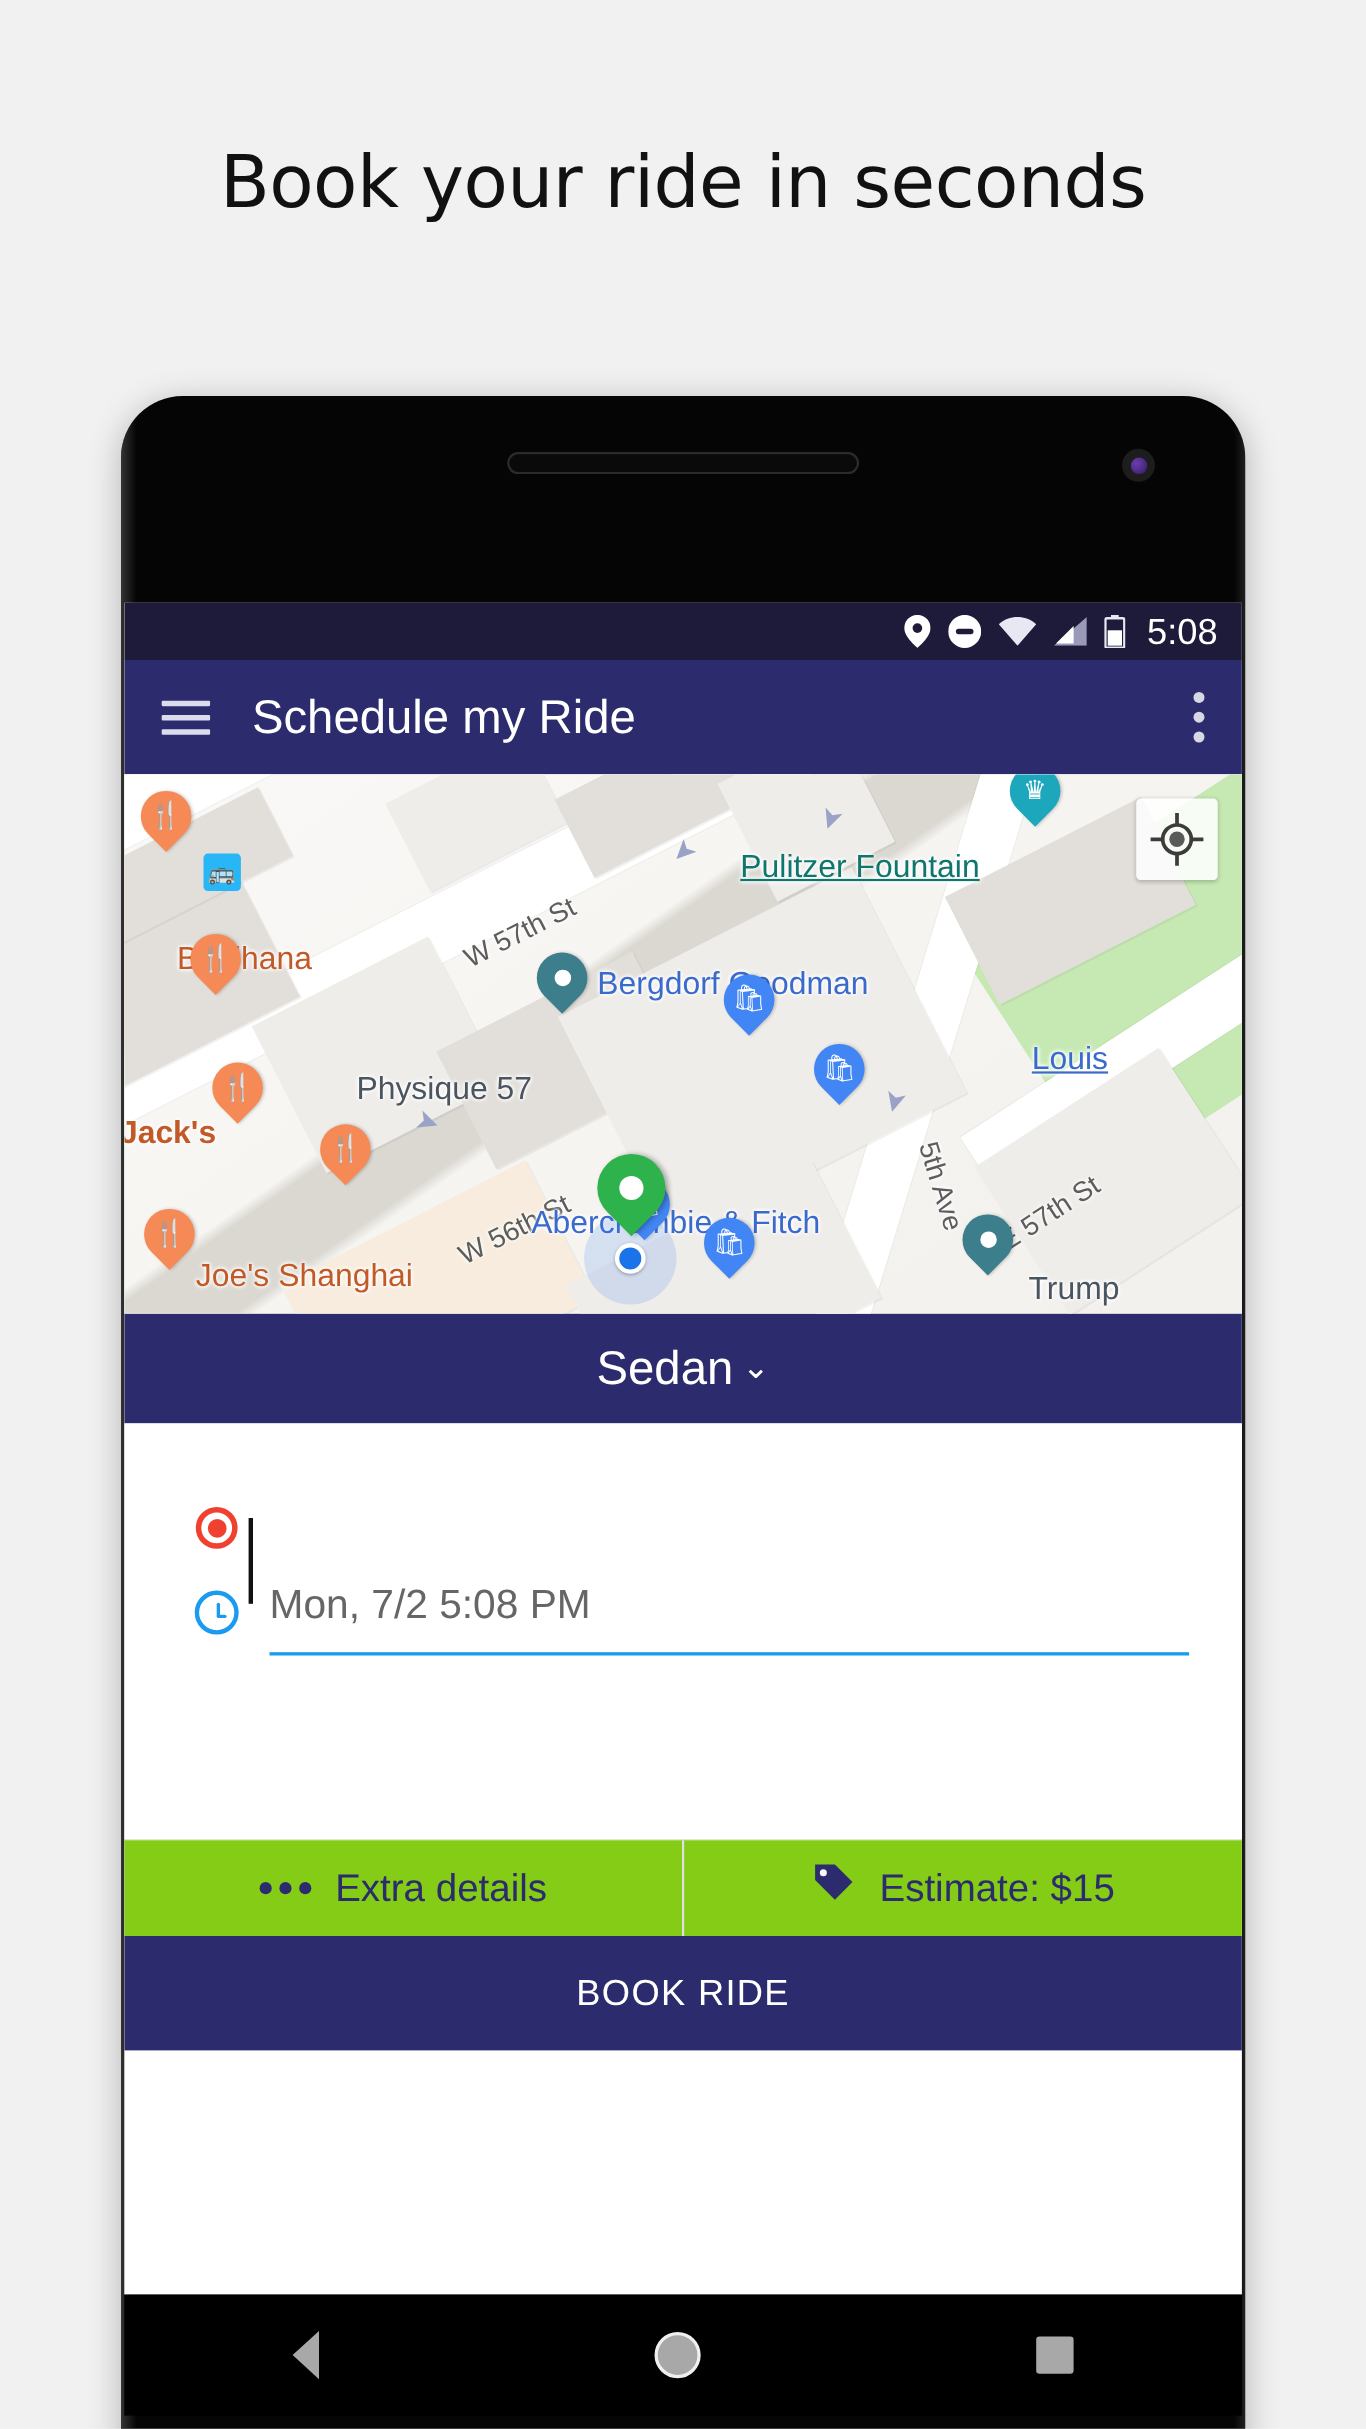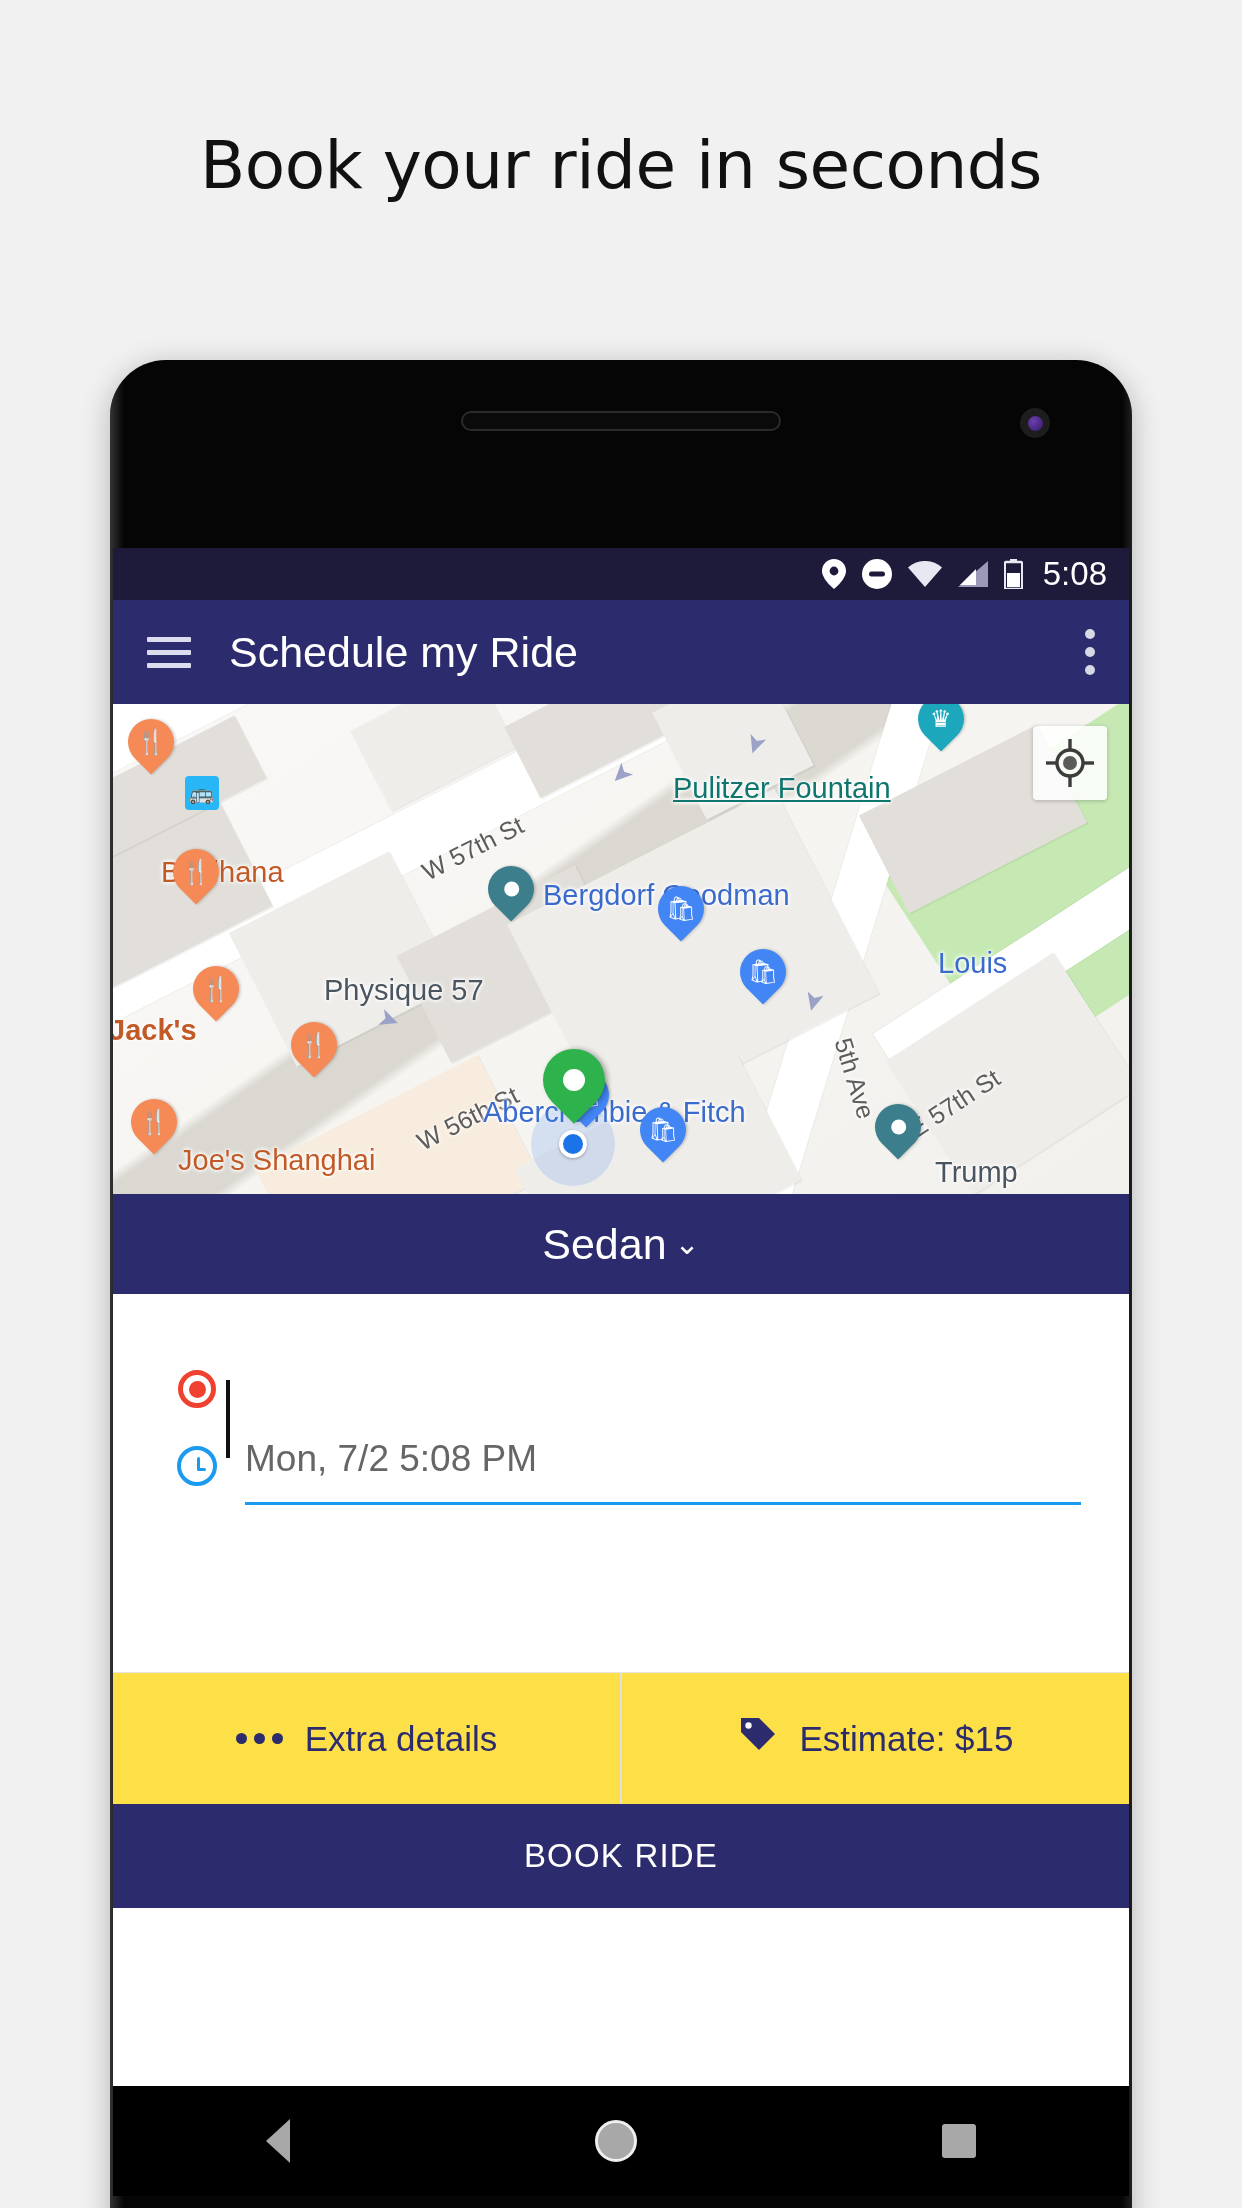--- a/index.html
+++ b/index.html
@@ -223,21 +223,21 @@
     font-family:"Liberation Sans", sans-serif;
   }
   .underline { height:3px; background:#1a9bf0; margin-top:22px; }
 
   .connector {
     position:absolute; left:113px; width:4px; background:#111;
   }
 
   
   .actions {
-    display:flex; height:132px; background:#fde047;
+    display:flex; height:88px; background:#84cc16;
     border-top:1px solid #e6e6e6;
     justify-content:space-between;
   }
   .action {
     flex:1; display:flex; align-items:center; justify-content:center; gap:22px;
     color:#2b2b6d; font-size:35px; cursor:pointer;
   }
   .action + .action { border-left:2px solid #e0e0e0; }
   .dots3 { display:flex; gap:7px; }
   .dots3 i { width:11px; height:11px; border-radius:50%; background:#2b2b6d; display:block; }
@@ -352,21 +352,21 @@
       <div class="bldg dark" style="left:760px;top:60px;width:200px;height:110px;transform:rotate(-27deg);"></div>
       <div class="bldg" style="left:800px;top:290px;width:200px;height:160px;transform:rotate(-33deg);"></div>
 
       <div class="map-label lbl-street" style="left:305px;top:130px;transform:rotate(-27deg);">W 57th St</div>
       <div class="map-label lbl-street" style="left:300px;top:400px;transform:rotate(-27deg);">W 56th St</div>
       <div class="map-label lbl-street" style="left:700px;top:360px;transform:rotate(73deg);">5th Ave</div>
       <div class="map-label lbl-street" style="left:790px;top:385px;transform:rotate(-33deg);">E 57th St</div>
 
       <div class="map-label lbl-park" style="left:560px;top:68px;">Pulitzer Fountain</div>
       <div class="map-label lbl-shop" style="left:430px;top:175px;">Bergdorf Goodman</div>
-      <div class="map-label lbl-shop" style="left:825px;top:243px;">Louis</div>
+      <div class="map-label lbl-shop" style="left:825px;top:243px;text-decoration:underline;">Louis</div>
       <div class="map-label lbl-food" style="left:48px;top:152px;">Benihana</div>
       <div class="map-label lbl-gray" style="left:180px;top:270px;margin-left:31px;">Physique 57</div>
       <div class="map-label lbl-food" style="left:-4px;top:310px;font-weight:bold;">Jack's</div>
       <div class="map-label lbl-shop" style="left:370px;top:392px;">Abercrombie &amp; Fitch</div>
       <div class="map-label lbl-food" style="left:65px;top:440px;">Joe's Shanghai</div>
       <div class="map-label lbl-gray" style="left:822px;top:452px;">Trump</div>
 
       <div class="pin food" style="left:15px;top:15px;">
           <span>🍴</span>
         </div>

